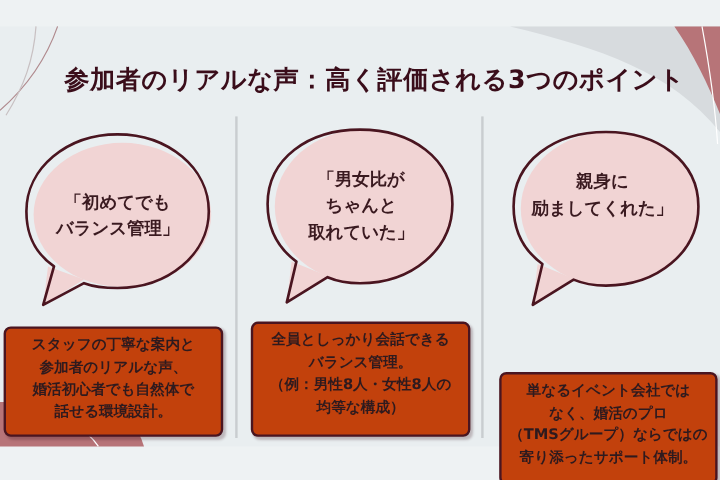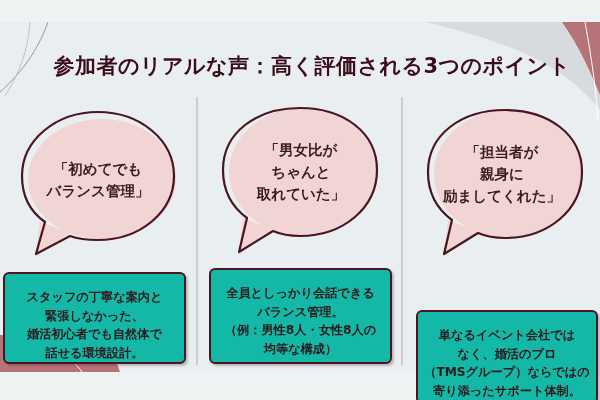--- a/index.html
+++ b/index.html
@@ -20,26 +20,26 @@
   .divider {
     position:absolute; top:97px; width:2px; height:268px; background:#c9cdd0;
   }
   .panel { position:absolute; top:100px; width:196px; height:270px; }
   .bubble-svg { position:absolute; left:0; top:0; }
   .bubble-text {
     position:absolute; left:0; width:100%; text-align:center;
     font-size:14.5px; font-weight:bold; color:#3a1a20; line-height:22px;
   }
   .card {
-    position:absolute; background:#14b8a6;
+    position:absolute; background:#c2410c;
     border:2px solid #4a1520; border-radius:6px;
     box-shadow:2px 2px 2px rgba(60,20,30,0.25);
     text-align:center; color:#2e1a1e; font-weight:bold;
     font-size:12.2px; line-height:18.5px; box-sizing:border-box;
-    padding-top:14px;
+    padding-top:4px;
   }
   .card span { display:block; white-space:nowrap; }
 </style>
 </head>
 <body>
 
 <div class="bg-band"></div>
 
 <svg class="deco" width="600" height="400">
 
@@ -66,21 +66,21 @@
     <ellipse cx="102" cy="79" rx="74" ry="60" fill="#f1d4d4"></ellipse>
     <path d="M40,122 L36,154 L70,133" fill="#f1d4d4"></path>
     <path d="M45,122 C25,108 22,90 22,76 C22,40 56,12 98,12 C140,12 174,40 174,76 C174,112 140,140 98,140 C88,140 78,139 70,136 L36,154 Z" fill="none" stroke="#4a1520" stroke-width="2.2" stroke-linejoin="round"></path>
   </svg>
   <div class="bubble-text" style="top:58px;">
     <div>「初めてでも</div>
     <div>バランス管理」</div>
   </div>
   <div class="card" style="left:3px; top:172px; width:183px; height:92px;">
     <span>スタッフの丁寧な案内と</span>
-    <span>緊張しなかった、</span>
+    <span>参加者のリアルな声、</span>
     <span>婚活初心者でも自然体で</span>
     <span>話せる環境設計。</span>
   </div>
 </div>
 
 <div class="panel" style="left:203px;">
   <svg class="bubble-svg" width="196" height="160">
     <ellipse cx="100" cy="72" rx="74" ry="64" fill="#f1d4d4"></ellipse>
     <path d="M40,118 L36,152 L70,130" fill="#f1d4d4"></path>
     <path d="M44,118 C25,104 20,86 20,70 C20,32 54,8 97,8 C140,8 174,32 174,70 C174,108 140,136 97,136 C87,136 77,134 70,131 L36,152 Z" fill="none" stroke="#4a1520" stroke-width="2.2" stroke-linejoin="round"></path>
@@ -98,21 +98,20 @@
   </div>
 </div>
 
 <div class="panel" style="left:404px;">
   <svg class="bubble-svg" width="196" height="160">
     <ellipse cx="104" cy="74" rx="74" ry="64" fill="#f1d4d4"></ellipse>
     <path d="M44,120 L40,154 L74,132" fill="#f1d4d4"></path>
     <path d="M48,120 C29,106 24,88 24,72 C24,34 58,10 101,10 C144,10 178,34 178,72 C178,110 144,138 101,138 C91,138 81,136 74,133 L40,154 Z" fill="none" stroke="#4a1520" stroke-width="2.2" stroke-linejoin="round"></path>
   </svg>
   <div class="bubble-text" style="top:41px;">
-    <div>「担当者が</div>
     <div>親身に</div>
     <div>励ましてくれた」</div>
   </div>
   <div class="card" style="left:12px; top:170px; width:182px; height:94px;margin-top:40px;">
     <span>単なるイベント会社では</span>
     <span>なく、婚活のプロ</span>
     <span>（TMSグループ）ならではの</span>
     <span>寄り添ったサポート体制。</span>
   </div>
 </div>

